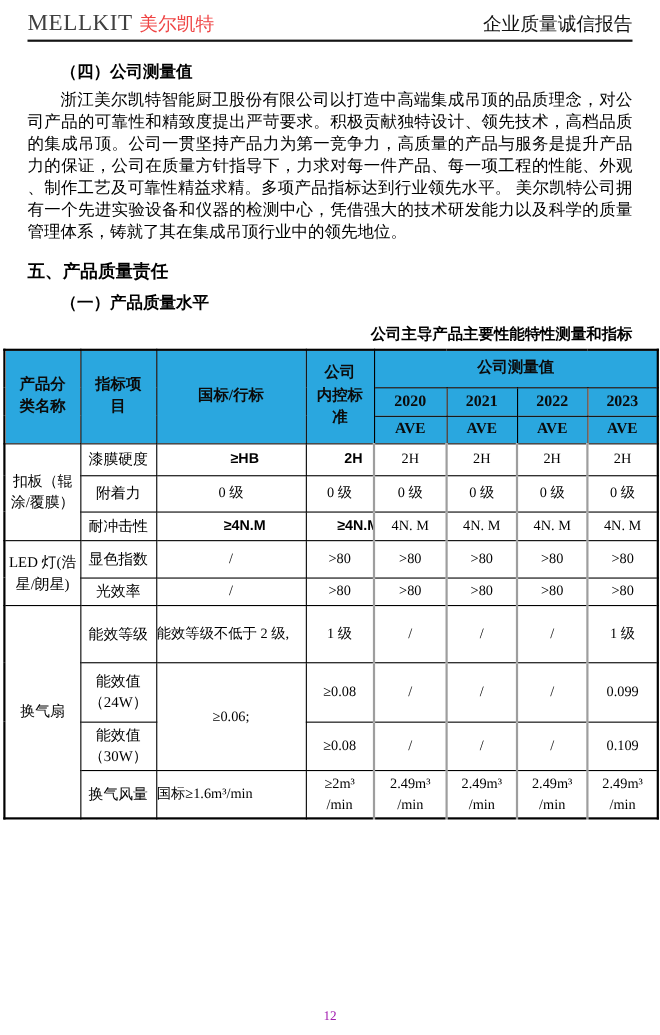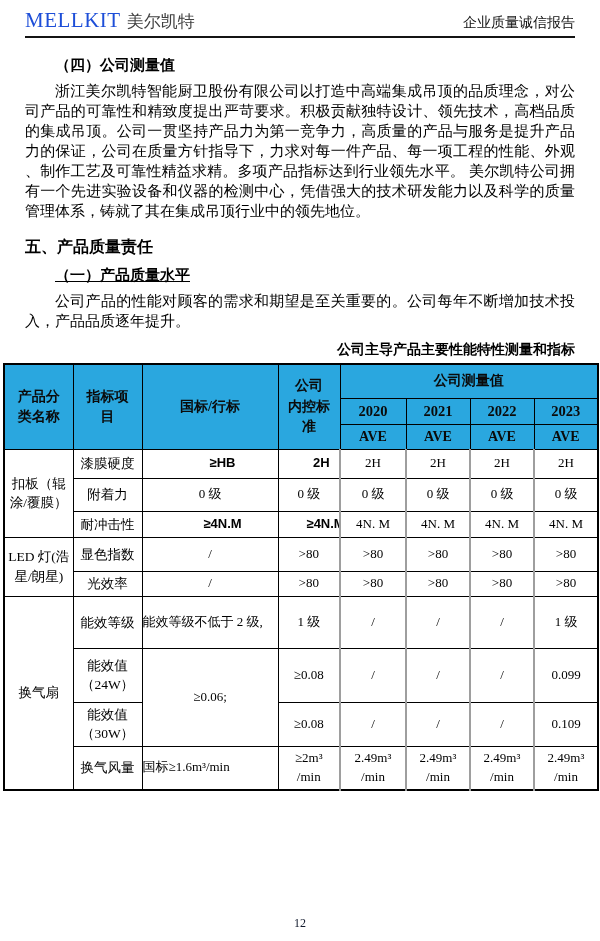--- a/index.html
+++ b/index.html
@@ -10,23 +10,23 @@
   }
   .page{position:relative;width:600px;height:941px;}
 
   
   .doc-header{
     margin:8px 25px 0 25px;
     border-bottom:2px solid #141414;
     padding-bottom:3px;
     display:flex;justify-content:space-between;align-items:baseline;
   }
-  .brand-en{color:#1d4ed8;font-size:21px;letter-spacing:.5px;}
-  .brand-cn{color:#404040;font-size:17px;margin-left:6px;}
-  .doc-title{font-size:14px;color:#111;}
+  .brand-en{color:#404040;font-size:21px;letter-spacing:.5px;}
+  .brand-cn{color:#ef4444;font-size:17px;margin-left:6px;}
+  .doc-title{font-size:17px;color:#111;}
 
   
   .content{margin:0 25px;}
   .h-sub{
     font-family:"Liberation Sans","DejaVu Sans",sans-serif;
     font-weight:bold;font-size:15px;margin:18px 0 4px 30px;
   }
   .h-main{
     font-family:"Liberation Sans","DejaVu Sans",sans-serif;
     font-weight:bold;font-size:16px;margin:16px 0 2px 0;
@@ -63,42 +63,41 @@
   .perf td.sans{
     font-family:"Liberation Sans","DejaVu Sans",sans-serif;
     font-weight:bold;font-size:13px;padding-left:28px;
   }
   .perf tbody td.g{border-left:2px solid #9e9e9e;}
   .perf td.left{text-align:left;padding-left:0;}
 
   
   .page-footer{
     position:absolute;left:0;bottom:18px;width:100%;
-    text-align:center;font-size:12px;color:#0f172a;
+    text-align:center;font-size:12px;color:#a21caf;
   }
 </style>
 </head>
 <body>
 
 <div class="page">
 
   <div class="doc-header">
     <div>
       <span class="brand-en">MELLKIT</span><span class="brand-cn">美尔凯特</span>
     </div>
     <div class="doc-title">企业质量诚信报告</div>
   </div>
 
   <div class="content">
     <div class="h-sub">（四）公司测量值</div>
     <p class="para">浙江美尔凯特智能厨卫股份有限公司以打造中高端集成吊顶的品质理念，对公司产品的可靠性和精致度提出严苛要求。积极贡献独特设计、领先技术，高档品质的集成吊顶。公司一贯坚持产品力为第一竞争力，高质量的产品与服务是提升产品力的保证，公司在质量方针指导下，力求对每一件产品、每一项工程的性能、外观 、制作工艺及可靠性精益求精。多项产品指标达到行业领先水平。 美尔凯特公司拥有一个先进实验设备和仪器的检测中心，凭借强大的技术研发能力以及科学的质量管理体系，铸就了其在集成吊顶行业中的领先地位。</p>
 
     <div class="h-main">五、产品质量责任</div>
-    <div class="h-sub" style="margin-top:8px;text-decoration:underline;">（一）产品质量水平</div>
-    <p class="para">公司产品的性能对顾客的需求和期望是至关重要的。公司每年不断增加技术投入，产品品质逐年提升。</p>
+    <div class="h-sub" style="margin-top:8px;">（一）产品质量水平</div>
 
     <div class="caption">公司主导产品主要性能特性测量和指标</div>
   </div>
 
   <table class="perf">
     <colgroup>
       <col style="width:69px">
         <col style="width:69px">
         <col style="width:136px">
         <col style="width:62px">

